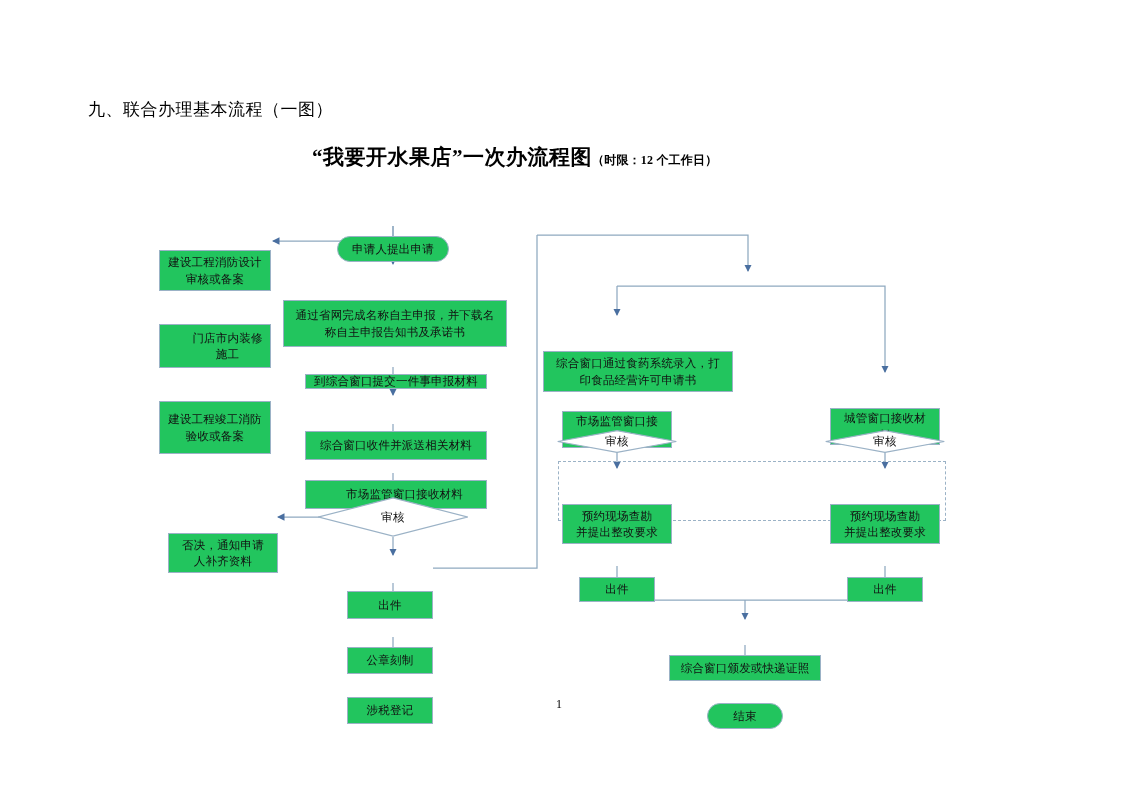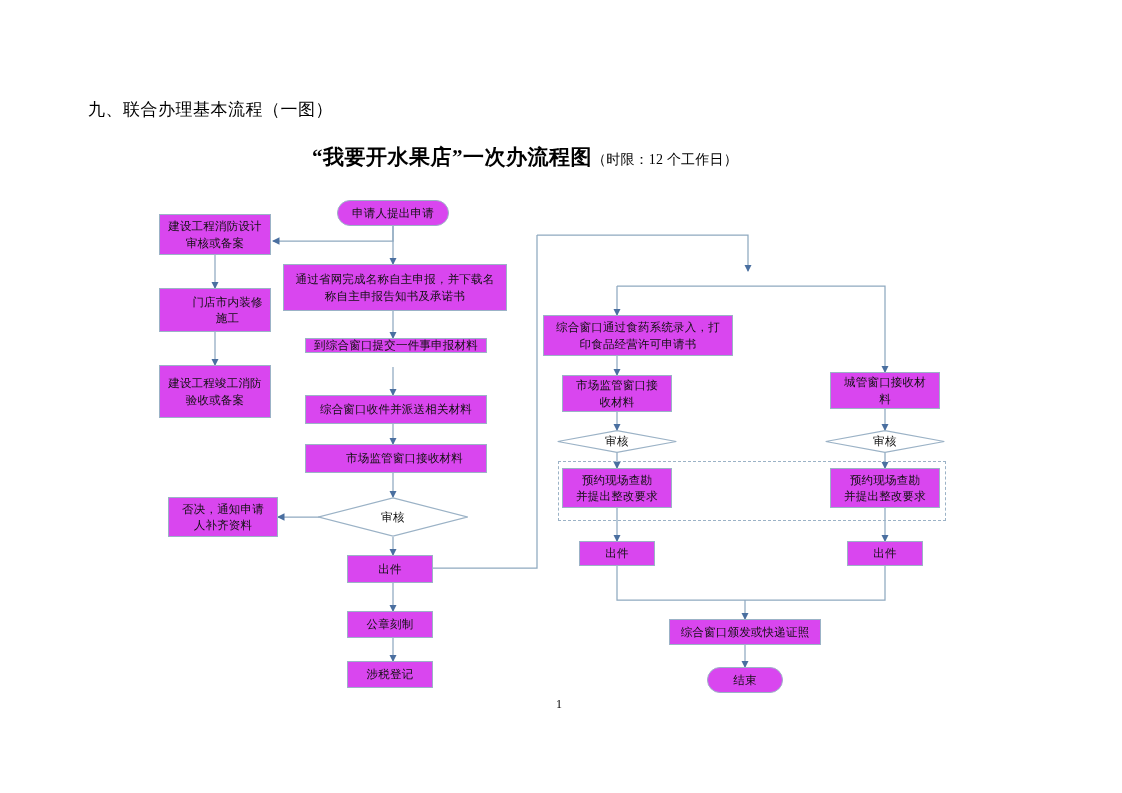--- a/index.html
+++ b/index.html
@@ -35,22 +35,22 @@
     top: 143px;
     white-space: nowrap;
     color: #000;
   }
   #heading-title-row .main-title {
     font-size: 21px;
     font-weight: bold;
     letter-spacing: 0.5px;
   }
   #heading-title-row .sub-note {
-    font-size: 14px;
-    font-weight: normal;
+    font-size: 12px;
+    font-weight: bold;
     letter-spacing: 0.2px;
   }
 
   
   #page-number {
     position: absolute;
     left: 556px;
     top: 697px;
     font-size: 12px;
     color: #000;
@@ -72,31 +72,32 @@
     width: 1122px;
     height: 793px;
     pointer-events: none;
   }
 
   
   .node {
     position: absolute;
     box-sizing: border-box;
     border: 1px solid #9bb2c6;
-    background: #d946ef;
+    background: #22c55e;
     color: #111;
     font-size: 11.5px;
     line-height: 1.42;
     letter-spacing: 0.2px;
     display: flex;
     align-items: center;
     justify-content: center;
     text-align: center;
     padding: 1px 3px;
     font-family: "Liberation Serif", "DejaVu Serif", serif;
+    margin-top: 36px;
   }
   .node.rounded {
     border-radius: 20px;
   }
   .node .txt {
     display: block;
     white-space: pre-line;
   }
 
   

